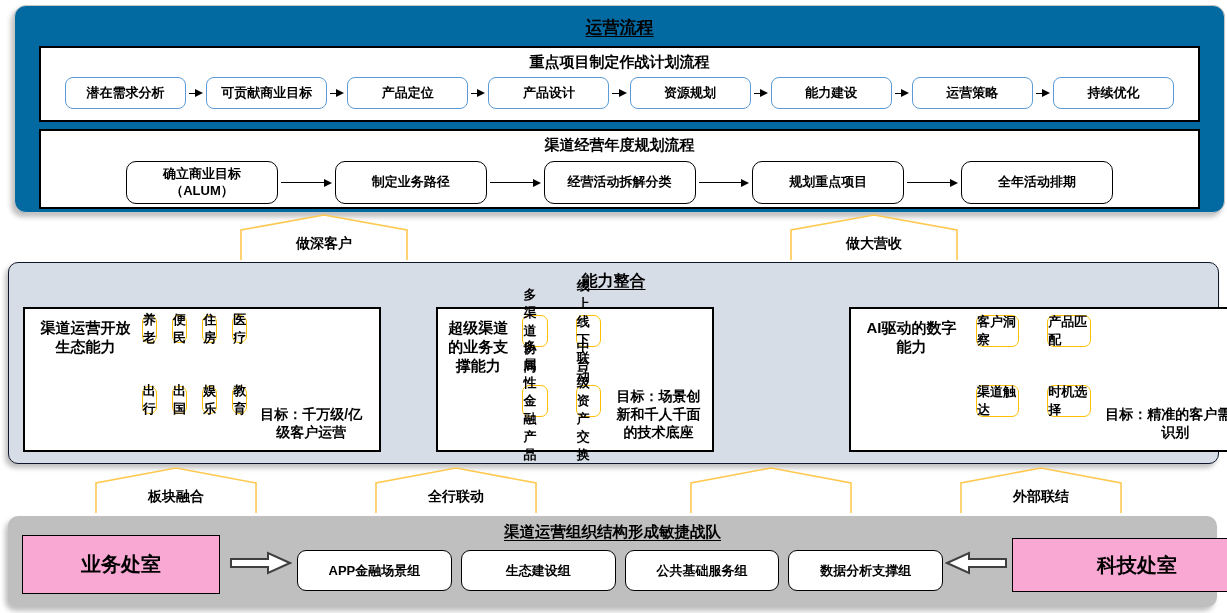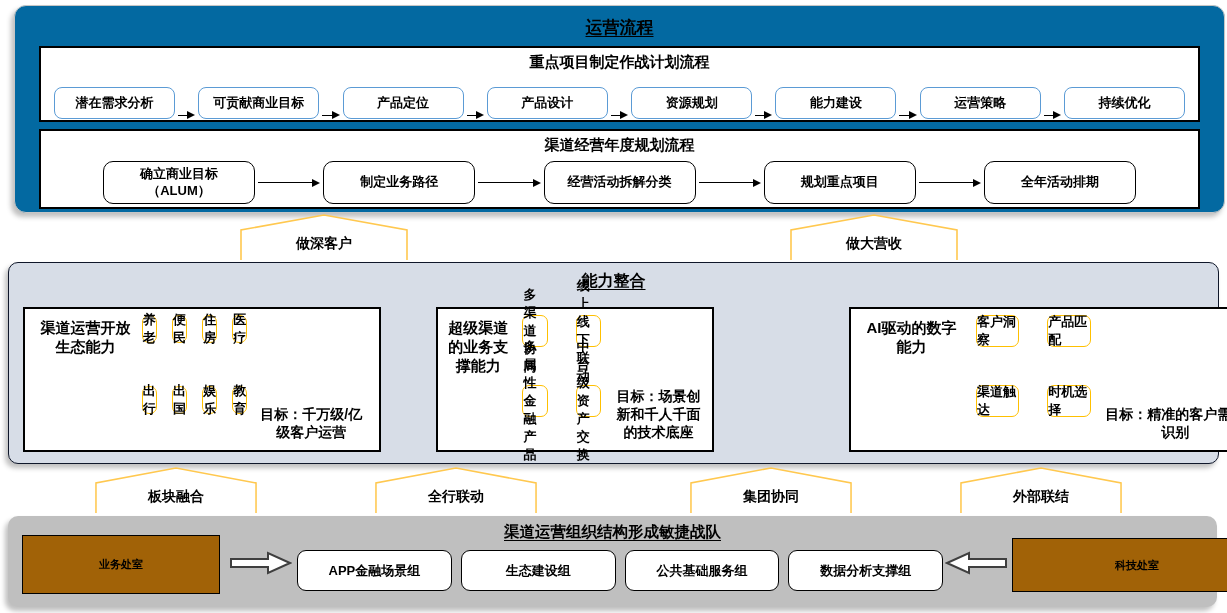--- a/index.html
+++ b/index.html
@@ -16,22 +16,22 @@
     text-decoration:underline;text-underline-offset:3px;}
   .sec-top .sec-title{top:10px;}
   .sec-cap .sec-title{top:8px;font-size:16px;}
   .sec-org .sec-title{top:6px;font-size:15.5px;}
   
   .flow-panel{position:absolute;left:24px;right:24px;background:#fff;border:2px solid #000;}
   .panel1{top:40px;height:72px;}
   .panel2{top:123px;height:76px;}
   .flow-title{text-align:center;font-size:15px;margin-top:5px;}
   .flow-row{display:flex;align-items:center;}
-  .panel1 .flow-row{margin-top:15px;padding:0 13px;align-items:flex-end;}
-  .panel2 .flow-row{margin-top:6px;padding:0 62px;}
+  .panel1 .flow-row{margin-top:5px;padding:0 24px;}
+  .panel2 .flow-row{margin-top:6px;padding:0 85px;}
   .step{display:flex;align-items:center;justify-content:center;text-align:center;
     font-size:13px;background:#fff;white-space:pre-line;flex:none;line-height:1.25;}
   .panel1 .step{width:119px;height:30px;border:1.6px solid #5B9BD5;border-radius:8px;}
   .panel2 .step{width:150px;height:41px;border:1.6px solid #000;border-radius:10px;}
   .arrow{flex:1;min-width:14px;display:flex;align-items:center;margin:0 3px;}
   .arrow::before{content:"";flex:1;height:0;border-top:1.6px solid #000;}
   .arrow::after{content:"";width:0;height:0;border-left:8px solid #000;
     border-top:4.5px solid transparent;border-bottom:4.5px solid transparent;}
   
   .banner{position:absolute;height:46px;}
@@ -44,22 +44,22 @@
   .card-title{text-align:center;font-size:15px;margin:4px 0 10px;}
   .items{display:grid;}
   .g4{grid-template-columns:repeat(4,1fr);gap:14px 15px;padding:0 6px;}
   .g2{grid-template-columns:repeat(2,1fr);gap:12px 28px;padding:0 14px;}
   .cap-item{display:flex;align-items:center;justify-content:center;font-size:13px;
     border:1.8px solid #FFC000;border-radius:7px;background:#fff;}
   .g4 .cap-item{height:26px;}
   .g2 .cap-item{height:30px;}
   .goal{text-align:center;font-size:14px;margin-top:auto;}
   
-  .org-box{position:absolute;background:#a16207;border:1.8px solid #000;display:flex;
-    align-items:center;justify-content:center;font-size:11px;}
+  .org-box{position:absolute;background:#f9a8d4;border:1.8px solid #000;display:flex;
+    align-items:center;justify-content:center;font-size:20px;}
   .org-left{left:14px;top:19px;width:196px;height:57px;}
   .org-right{left:1004px;top:22px;width:200px;height:52px;padding-left:24px;}
   .teams{position:absolute;left:289px;top:34px;width:646px;height:41px;display:flex;gap:9px;}
   .team-box{flex:1;display:flex;align-items:center;justify-content:center;font-size:13px;
     background:#fff;border:1.8px solid #000;border-radius:9px;}
   .block-arrow{position:absolute;width:62px;height:24px;}
 </style>
 </head>
 <body>
 
@@ -169,21 +169,20 @@
   <div class="banner" style="left:375px;top:467px;width:162px;">
     <svg viewBox="0 0 168 46" preserveAspectRatio="none">
       <polyline points="1,46 1,16 84,1 167,16 167,46" fill="#ffffff" stroke="#FFC84F" stroke-width="1.6"></polyline>
     </svg>
     <div class="label">全行联动</div>
   </div>
   <div class="banner" style="left:690px;top:467px;width:162px;">
     <svg viewBox="0 0 168 46" preserveAspectRatio="none">
       <polyline points="1,46 1,16 84,1 167,16 167,46" fill="#ffffff" stroke="#FFC84F" stroke-width="1.6"></polyline>
     </svg>
-    <div class="label">集团协同</div>
   </div>
   <div class="banner" style="left:960px;top:467px;width:162px;">
     <svg viewBox="0 0 168 46" preserveAspectRatio="none">
       <polyline points="1,46 1,16 84,1 167,16 167,46" fill="#ffffff" stroke="#FFC84F" stroke-width="1.6"></polyline>
     </svg>
     <div class="label">外部联结</div>
   </div>
 
   <div class="sec sec-org">
     <div class="sec-title">渠道运营组织结构形成敏捷战队</div>

